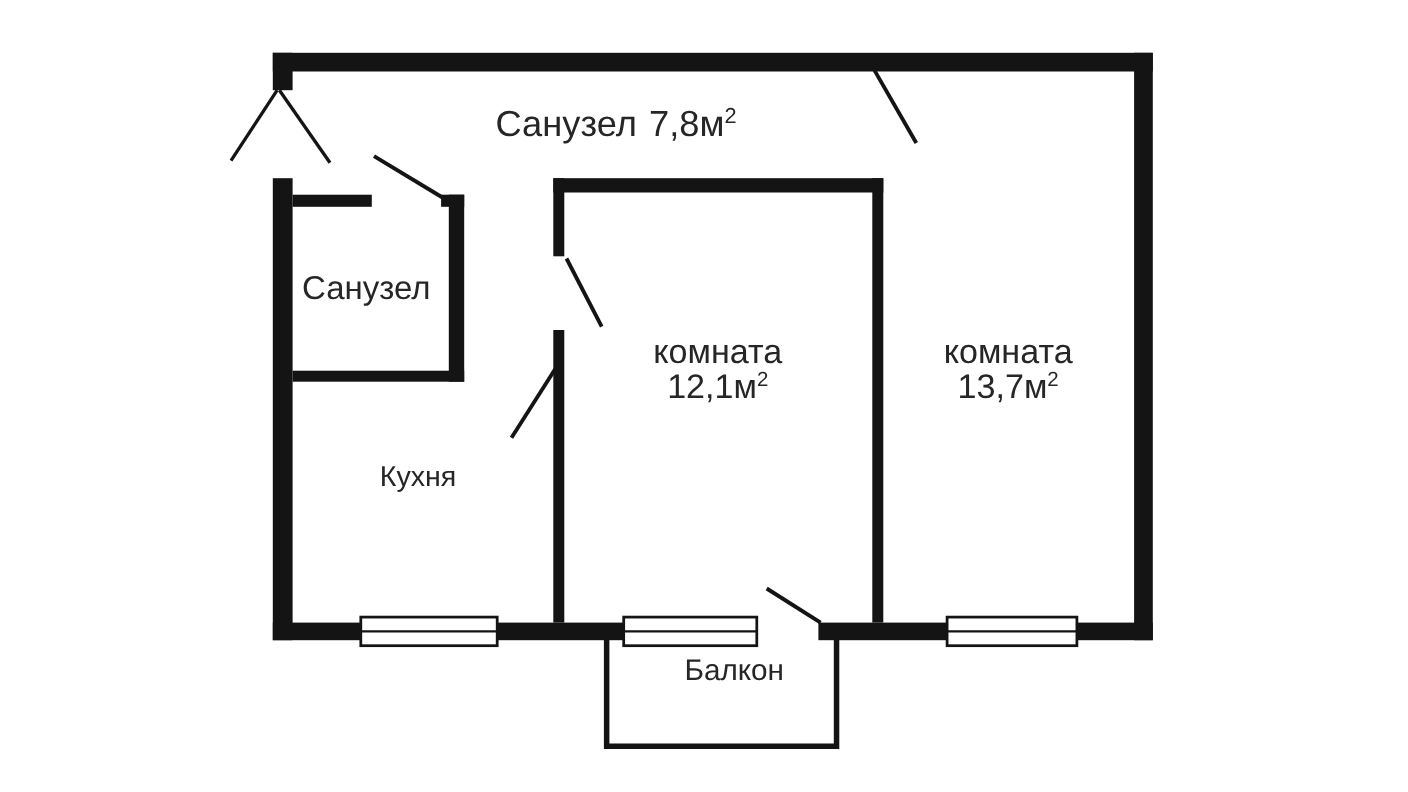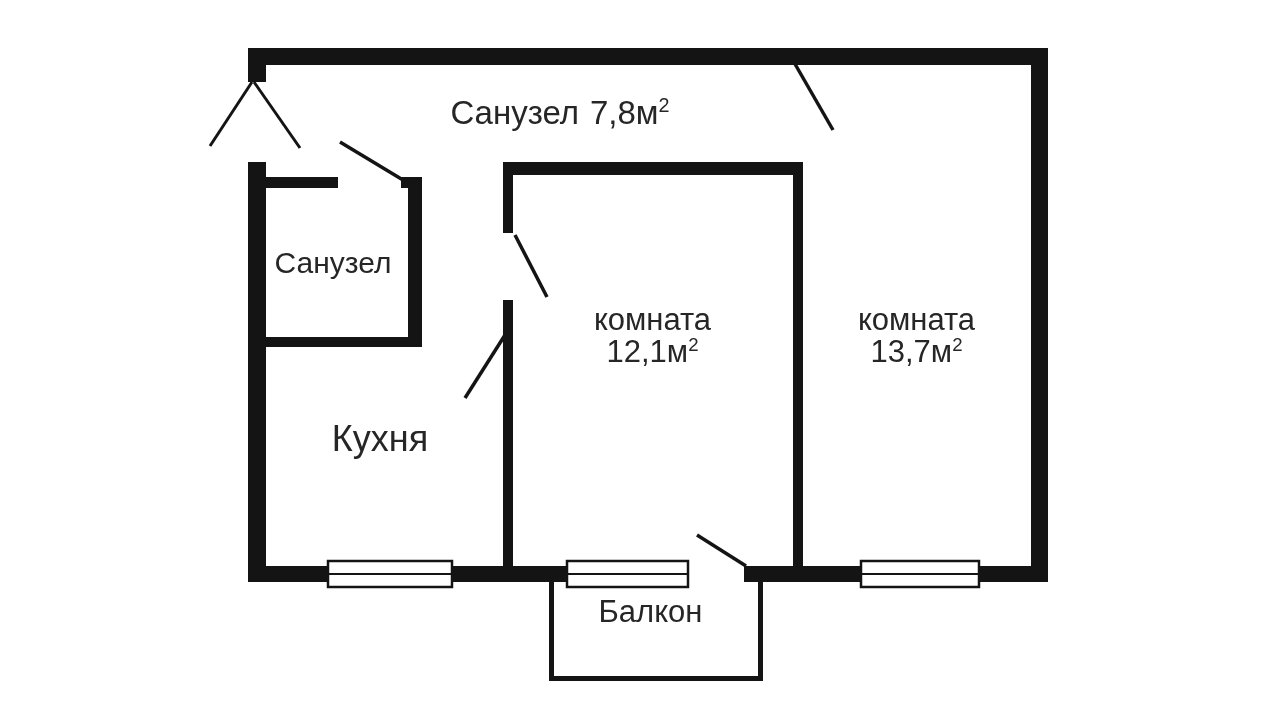--- a/index.html
+++ b/index.html
@@ -19,24 +19,24 @@
     line-height:1.16;
     white-space:nowrap;
   }
   .label .rn{display:block;}
   .label .ra{display:block;}
   .label sup{font-size:0.6em;line-height:0;}
   .label--corridor{left:395px;top:94px;width:330px;font-size:33px;}
   .label--corridor .rn,.label--corridor .ra{display:inline;}
   .label--corridor .rn{margin-right:11px;}
   .label--bathroom{left:252px;top:229px;width:162px;font-size:30px;line-height:1.2;margin-top:16px;}
-  .label--kitchen{left:299px;top:420px;width:162px;font-size:36px;line-height:1.05;}
+  .label--kitchen{left:299px;top:420px;width:162px;font-size:26px;line-height:1.05;}
   .label--room1{left:570px;top:304px;width:165px;font-size:31px;line-height:1.03;}
   .label--room2{left:834px;top:304px;width:165px;font-size:31px;line-height:1.03;}
-  .label--balcony{left:568px;top:594px;width:165px;font-size:31px;line-height:1.13;}
+  .label--balcony{left:585px;top:594px;width:165px;font-size:27px;line-height:1.13;}
 </style>
 </head>
 <body>
 
 <div class="page" style="--wall-color: #141414; --bg: #ffffff; --text-color: #262626;">
 
   <svg class="plan-svg" viewBox="0 0 1280 720" xmlns="http://www.w3.org/2000/svg">
 
     <path class="balcony" d="M 551.5 576 L 551.5 678.5 L 760.5 678.5 L 760.5 576"></path>
 

